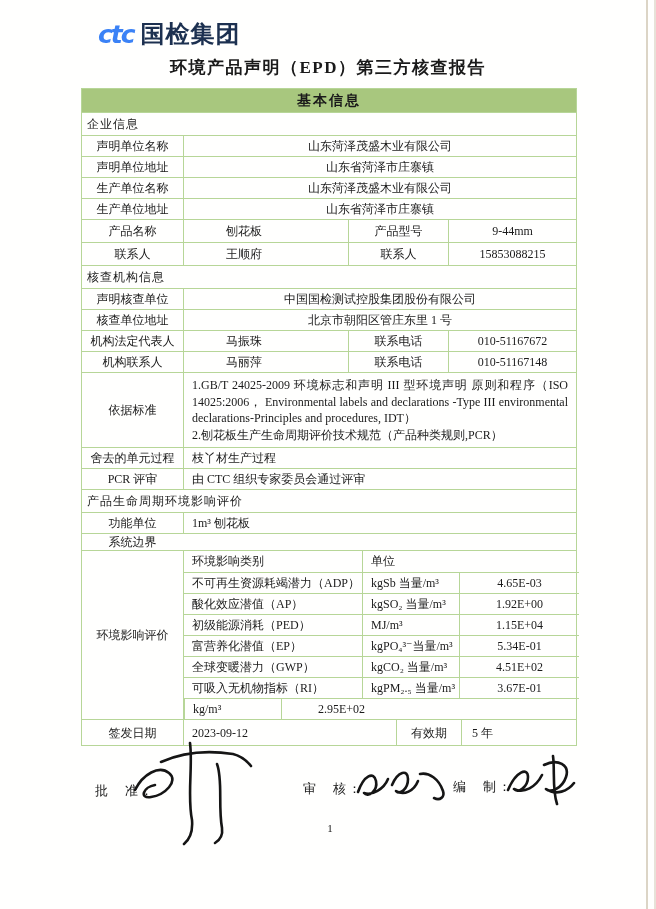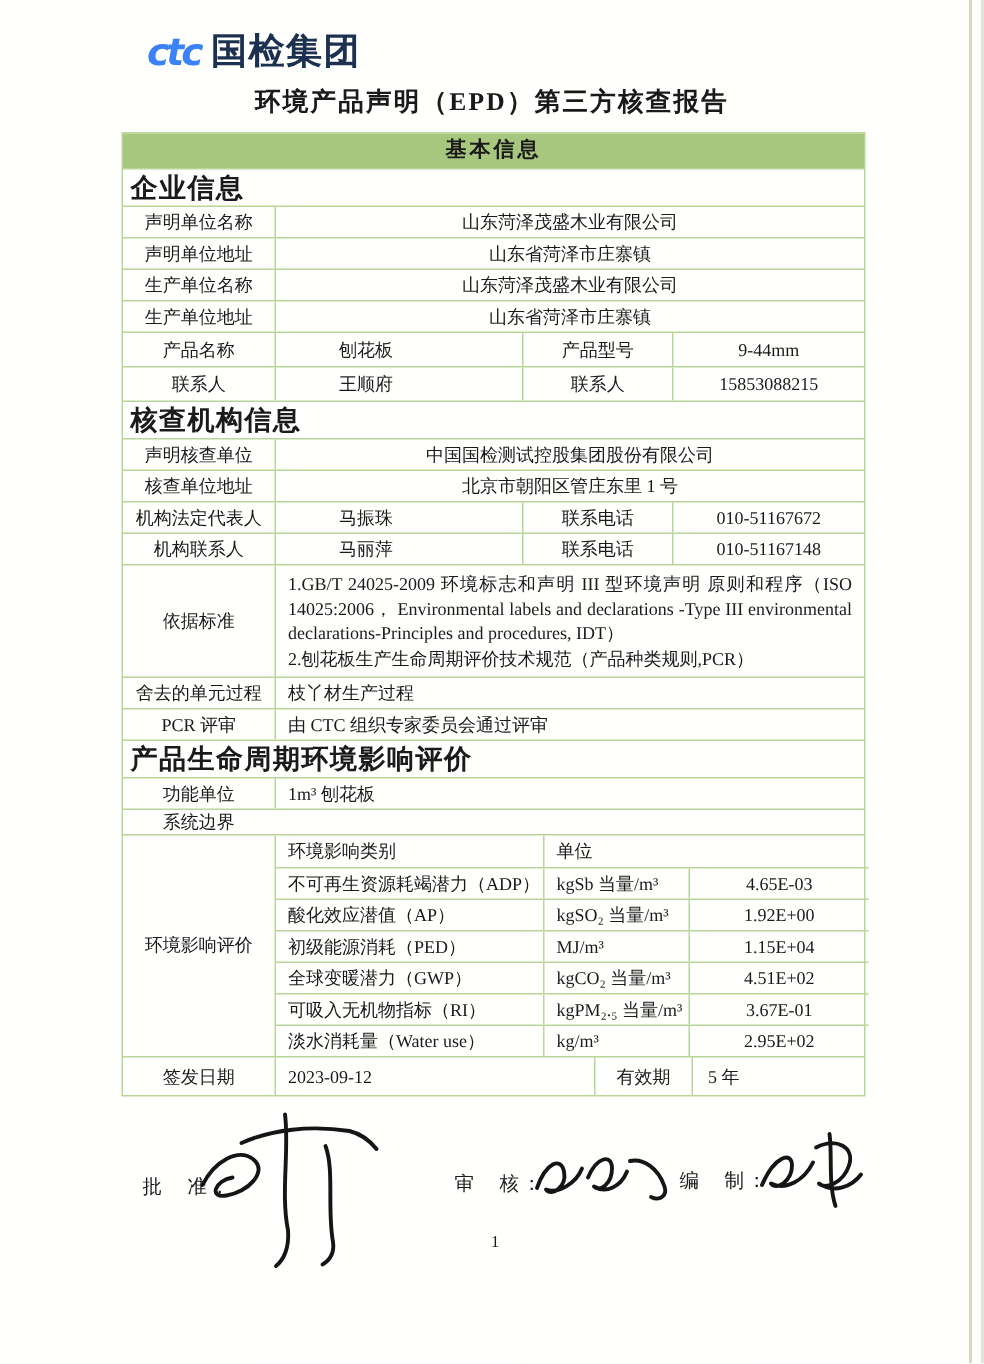--- a/index.html
+++ b/index.html
@@ -25,21 +25,21 @@
 
   .doc{position:absolute;left:81px;top:88px;width:496px;border:1px solid var(--bd);box-sizing:border-box;font-size:12px;}
   .banner{height:23px;line-height:23px;background:var(--green);text-align:center;font-weight:bold;font-size:14px;letter-spacing:2px;}
 
   .row{display:flex;border-top:1px solid var(--bd);box-sizing:border-box;align-items:stretch;}
   .cell{display:flex;align-items:center;justify-content:center;box-sizing:border-box;line-height:1.35;}
   .cell.left{justify-content:flex-start;padding-left:8px;}
   .bl{border-left:1px solid var(--bd);}
   .h22{min-height:21px;}
   .h24{min-height:23px;}
-  .subheader{min-height:22px;font-weight:bold;font-size:18px;padding-left:5px;display:flex;align-items:center;letter-spacing:1px;}
+  .subheader{min-height:22px;font-weight:normal;font-size:12px;padding-left:5px;display:flex;align-items:center;letter-spacing:1px;}
   .lbl{width:101px;flex:none;}
   .val{flex:1;}
   .c1{width:101px;flex:none;}
   .c2{width:121px;flex:none;}
   .c3{width:100px;flex:none;margin-left:44px;}
   .c4{flex:1;}
   .std-val{flex:1;padding:4px 8px 4px 8px;line-height:16.5px;text-align:justify;}
   .std-val div{margin:0;}
   .sys-val{flex:1;padding:2px 8px;line-height:19px;display:flex;align-items:center;}
 
@@ -181,31 +181,35 @@
           <div class="ic-name">酸化效应潜值（AP）</div>
           <div class="ic-unit">kgSO₂ 当量/m³</div>
           <div class="ic-qty">1.92E+00</div>
         </div>
         <div class="irow">
           <div class="ic-name">初级能源消耗（PED）</div>
           <div class="ic-unit">MJ/m³</div>
           <div class="ic-qty">1.15E+04</div>
         </div>
         <div class="irow">
+          <div class="ic-name">富营养化潜值（EP）</div>
+          <div class="ic-unit">kgPO₄³⁻当量/m³</div>
+          <div class="ic-qty">5.34E-01</div>
+        </div>
+        <div class="irow">
           <div class="ic-name">全球变暖潜力（GWP）</div>
           <div class="ic-unit">kgCO₂ 当量/m³</div>
           <div class="ic-qty">4.51E+02</div>
         </div>
         <div class="irow">
           <div class="ic-name">可吸入无机物指标（RI）</div>
           <div class="ic-unit">kgPM₂.₅ 当量/m³</div>
           <div class="ic-qty">3.67E-01</div>
         </div>
         <div class="irow">
-          <div class="ic-name">淡水消耗量（Water use）</div>
           <div class="ic-unit">kg/m³</div>
           <div class="ic-qty">2.95E+02</div>
         </div>
       </div>
     </div>
 
     <div class="row issue">
       <div class="cell d1">签发日期</div>
       <div class="cell d2 bl">2023-09-12</div>
       <div class="cell d3 bl">有效期</div>

